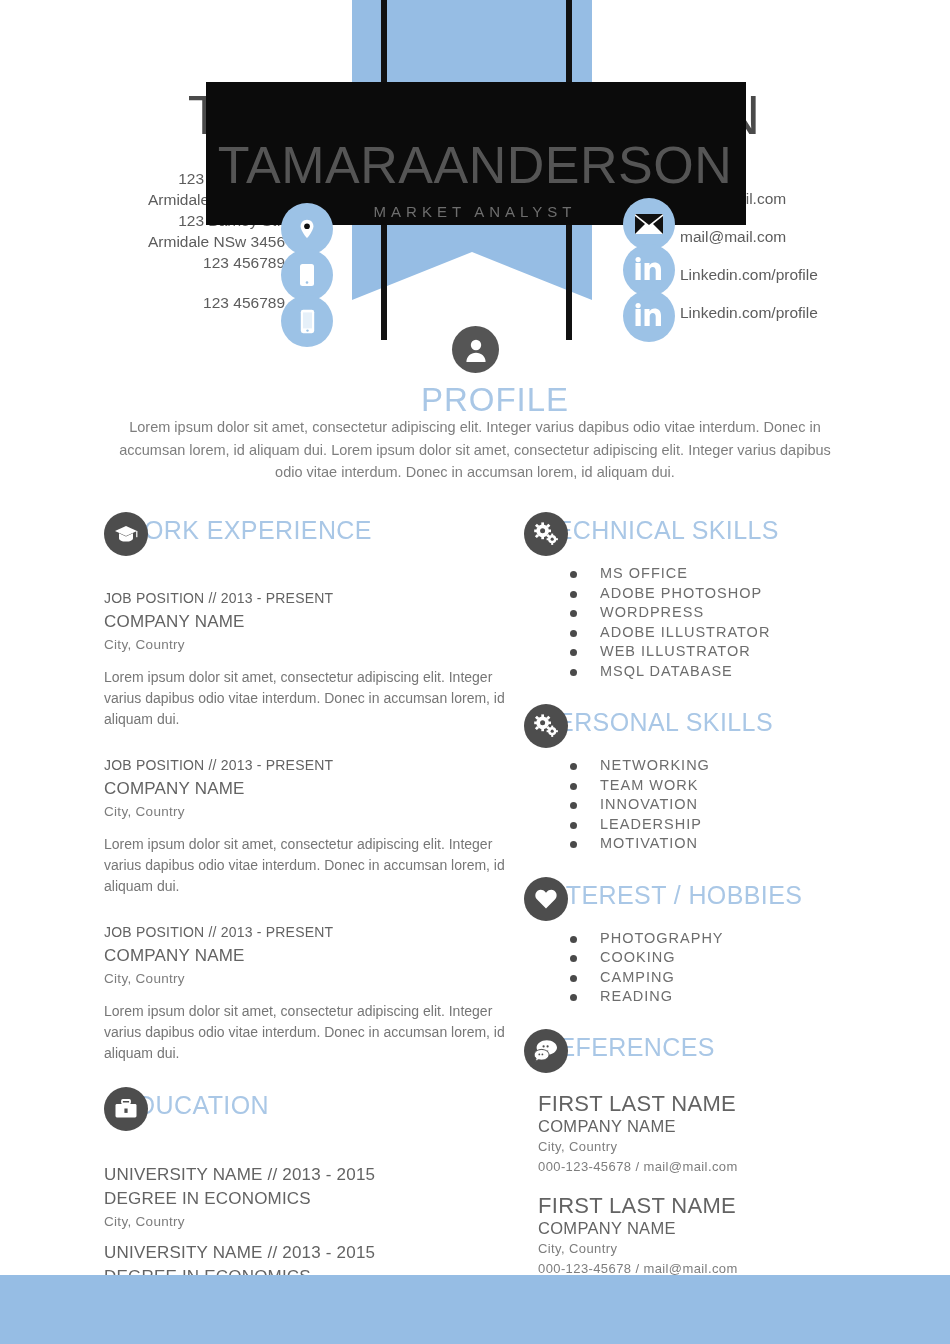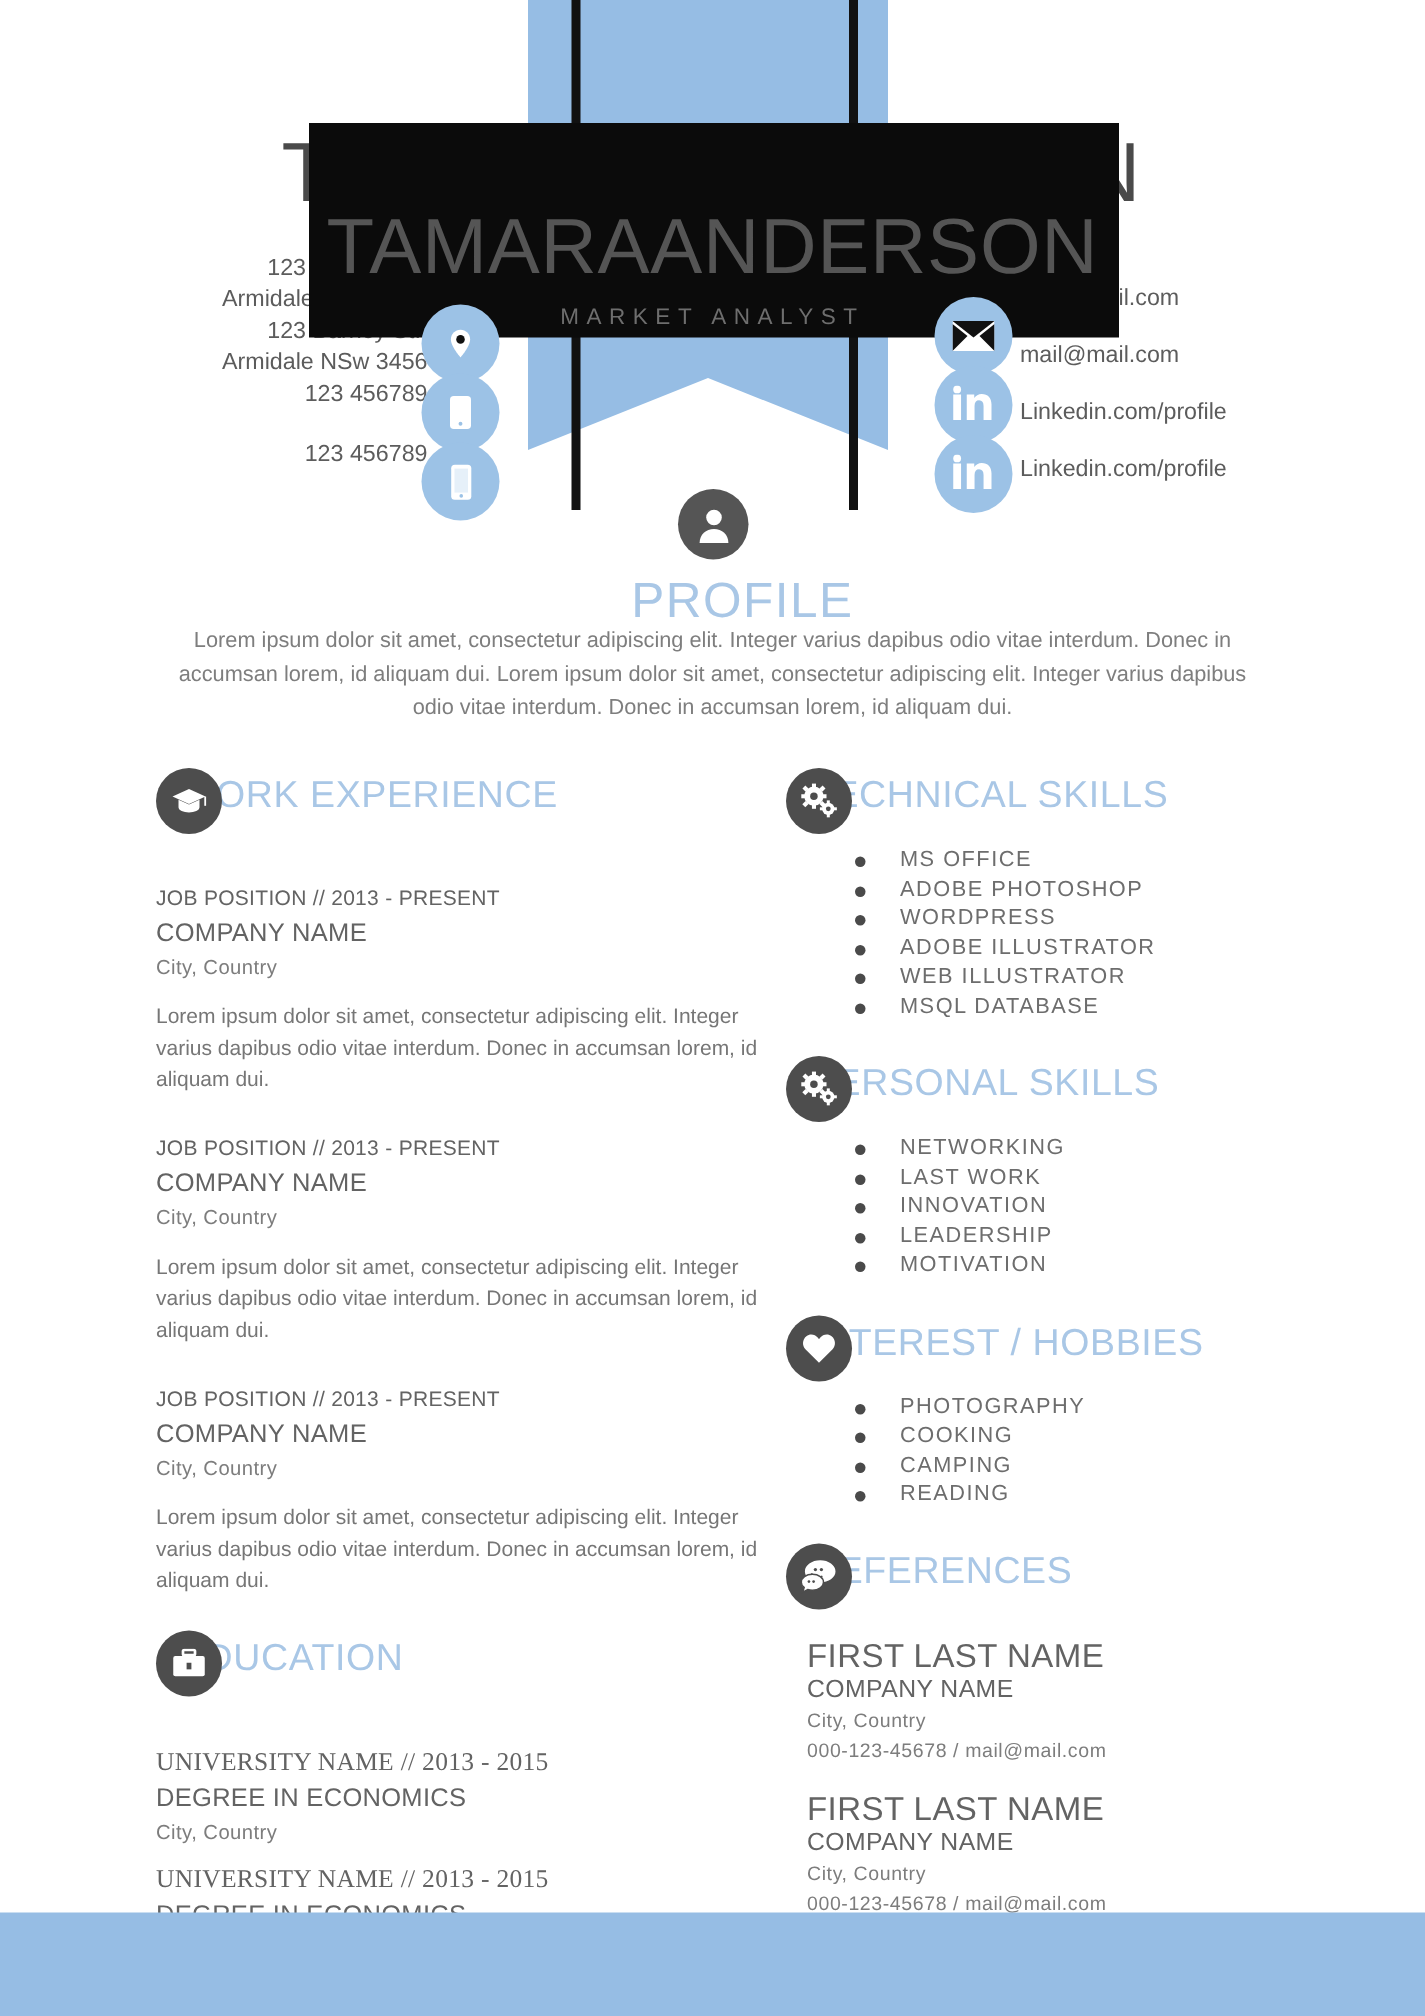--- a/index.html
+++ b/index.html
@@ -105,21 +105,21 @@
 
   
   .col-left{position:absolute;left:104px;top:512px;width:420px;}
   .job{margin-bottom:23px;}
   .job-line1{font-size:14px;color:#636363;letter-spacing:0.2px;line-height:24px;}
   .job-line2{font-size:17px;color:#636363;letter-spacing:0.2px;line-height:24px;}
   .job-city{font-size:13.5px;color:#7d7d7d;line-height:22px;letter-spacing:0.3px;}
   .job-desc{font-size:14px;color:#767676;line-height:21px;margin-top:11px;}
 
   .edu{margin-bottom:8px;}
-  .edu-line1{font-size:17px;color:#636363;line-height:24px;letter-spacing:0.2px;font-family:Liberation Serif, serif;}
+  .edu-line1{font-size:17px;color:#636363;line-height:24px;letter-spacing:0.2px;}
   .edu-line2{font-size:17px;color:#636363;line-height:24px;letter-spacing:0.2px;}
   .edu-city{font-size:13.5px;color:#7d7d7d;line-height:22px;letter-spacing:0.3px;}
 
   
   .col-right{position:absolute;left:524px;top:512px;width:420px;}
   ul.skills{margin:8px 0 0 0;padding:0 0 0 46px;list-style:none;}
   ul.skills li{
     font-size:14.5px;color:#6d6d6d;line-height:19.5px;letter-spacing:1px;
     position:relative;padding-left:30px;
   }
@@ -352,21 +352,21 @@
               <rect x="13.6" y="16.2" width="2.4" height="2"></rect>
               <rect x="22.5" y="16.2" width="2.4" height="2"></rect>
             </g>
           <circle cx="19.2" cy="17.2" r="1.6" fill="#4d4d4d"></circle>
         </svg>
       </div>
     </div>
 
     <ul class="skills">
       <li>NETWORKING</li>
-      <li>LAST WORK</li>
+      <li>TEAM WORK</li>
       <li>INNOVATION</li>
       <li>LEADERSHIP</li>
       <li>MOTIVATION</li>
     </ul>
 
     <div class="sec-head" style="margin-top:23px">
       <div class="sec-title">INTEREST / HOBBIES</div>
       <div class="sec-badge">
         <svg width="24" height="22" viewBox="0 0 24 22">
             <path d="M12 20.5 L3.1 11.6 C0.6 9.1 0.8 5 3.6 2.8 C6 0.9 9.4 1.5 11.3 3.9 L12 4.8 L12.7 3.9 C14.6 1.5 18 0.9 20.4 2.8 C23.2 5 23.4 9.1 20.9 11.6 Z" fill="#fff"></path>

